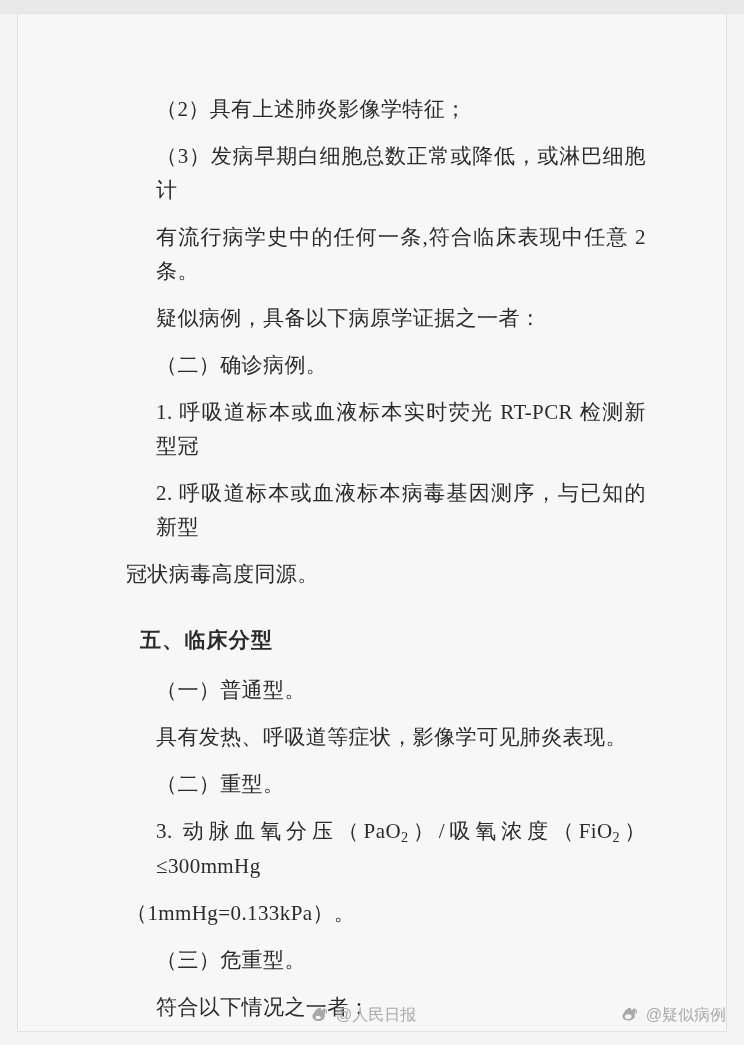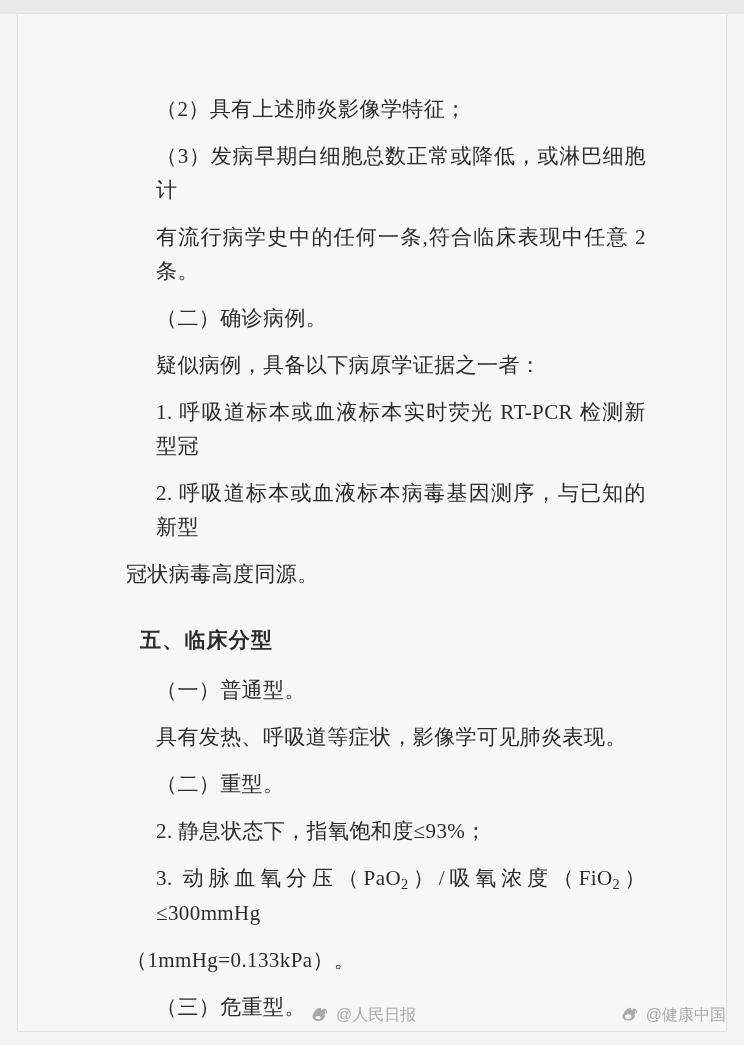--- a/index.html
+++ b/index.html
@@ -98,30 +98,29 @@
 </head>
 <body>
 
 <div class="page">
   <div class="noise-top"></div>
   <div class="sheet">
     <div class="content" id="body-container">
         <p class="indent">（2）具有上述肺炎影像学特征；</p>
         <p class="indent">（3）发病早期白细胞总数正常或降低，或淋巴细胞计</p>
         <p class="indent">有流行病学史中的任何一条,符合临床表现中任意 2 条。</p>
+        <p class="indent">疑似病例，具备以下病原学证据之一者：</p>
         <p class="indent">（二）确诊病例。</p>
-        <p class="indent">疑似病例，具备以下病原学证据之一者：</p>
         <p class="indent">1. 呼吸道标本或血液标本实时荧光 RT-PCR 检测新型冠</p>
         <p class="indent">2. 呼吸道标本或血液标本病毒基因测序，与已知的新型</p>
         <p class="hang">冠状病毒高度同源。</p>
         <p class="heading">五、临床分型</p>
         <p class="indent">（一）普通型。</p>
         <p class="indent">具有发热、呼吸道等症状，影像学可见肺炎表现。</p>
         <p class="indent">（二）重型。</p>
-        <p class="indent">2. 静息状态下，指氧饱和度≤93%；</p>
         <p class="indent">3. 动脉血氧分压（PaO<sub>2</sub>）/吸氧浓度（FiO<sub>2</sub>）≤300mmHg</p>
         <p class="hang">（1mmHg=0.133kPa）。</p>
         <p class="indent">（三）危重型。</p>
         <p class="indent">符合以下情况之一者：</p>
       </div>
   </div>
 
   <div class="watermarks">
     <div class="wm left">
       <span class="wb-icon">
@@ -139,16 +138,16 @@
     </div>
     <div class="wm right">
       <span class="wb-icon">
         <svg width="19" height="19" viewBox="0 0 24 24" aria-hidden="true">
           <path fill="#a9a9a9" d="M10.3 6.9C6.3 7.3 3 9.9 3 13c0 3.1 3.3 5.3 7.3 5.3 4.7 0 8.5-2.6 8.5-5.8 0-3-3.6-5.2-7.6-5.2-.3 0-.6 0-.9 0zm.5 9.6c-2.4.2-4.5-1-4.7-2.7-.2-1.7 1.5-3.2 3.9-3.4 2.4-.2 4.5 1 4.7 2.7.2 1.7-1.5 3.2-3.9 3.4z"></path>
           <circle cx="9.4" cy="14" r="1.5" fill="#f7f7f7"></circle>
           <path fill="#a9a9a9" d="M19.4 7.6c-.3-.1-.5-.2-.3-.5.3-.8.3-1.6 0-2.1-.7-1-2.6-.9-4.7-.1 0 0-.7.3-.5-.2.2-.9.2-1.7-.3-2.2-1-1-3.6.1-5.9 2.3-1.7 1.7-2.7 3.4-2.7 4.9 0 .3 0 .5.1.8.6-.5 1.3-.9 2.1-1.2 1.2-.5 2.6-.8 4.1-.8 2.3 0 4.4.6 5.9 1.7.4.3.8.6 1.1 1 .8-.7 1.2-1.5 1.2-2.3 0-.6-.3-1-1.1-1.3z"></path>
           <path fill="#a9a9a9" d="M20.6 4.6c-1-1.1-2.5-1.5-3.9-1.2-.4.1-.7.5-.6.9.1.4.5.7.9.6.9-.2 1.9.1 2.5.8.6.7.8 1.7.5 2.6-.1.4.1.8.5.9.4.1.8-.1.9-.5.5-1.4.2-3-.8-4.1z"></path>
         </svg>
       </span>
-      <span>@健康中国</span>
+      <span>@疑似病例</span>
     </div>
   </div>
 </div>
 
 </body></html>

